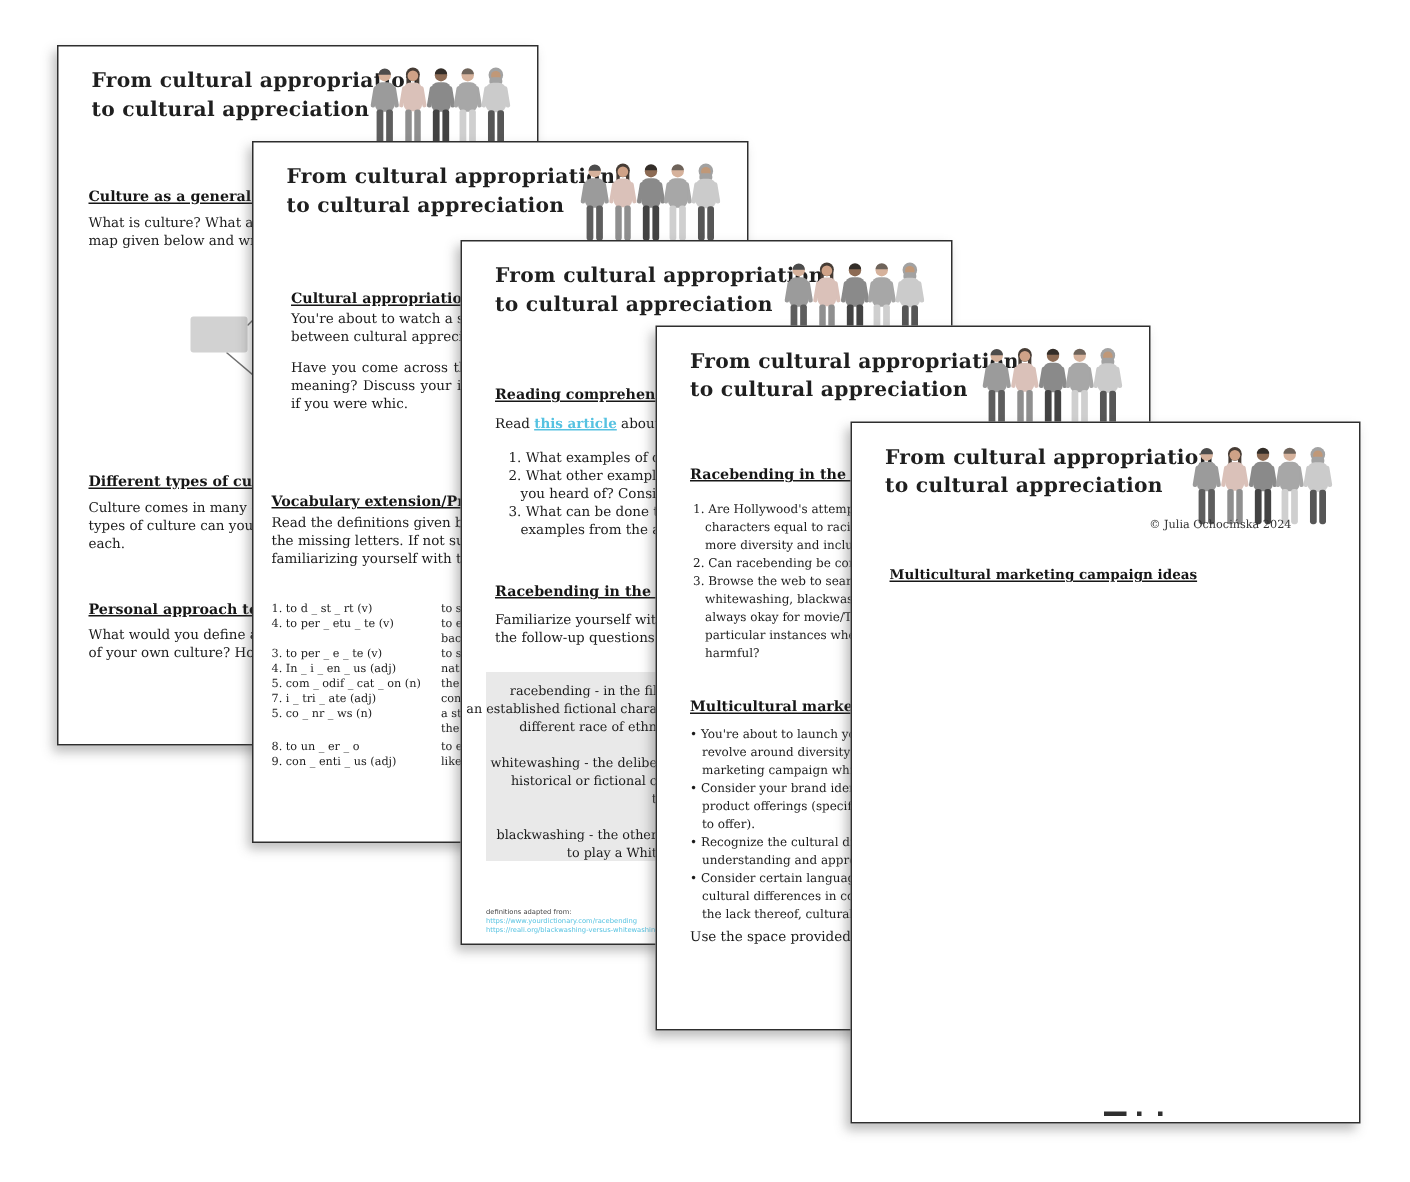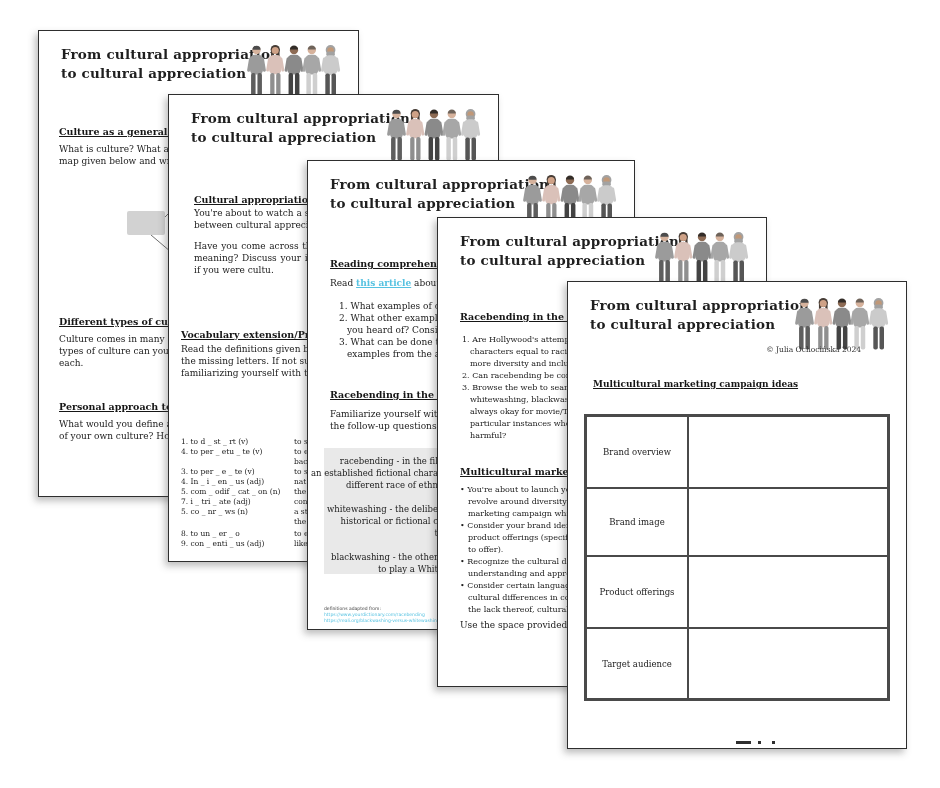--- a/index.html
+++ b/index.html
@@ -7,21 +7,21 @@
          font-family:"DejaVu Serif",serif;}
   .page{position:absolute;background:#ffffff;border:1px solid #2e2e2e;
         box-shadow:-3px 4px 7px rgba(70,70,70,.35);}
   .ttl{position:absolute;left:22px;white-space:nowrap;font-weight:bold;font-size:13.5px;
        line-height:19px;letter-spacing:.2px;color:#1f1f1f;font-family:"DejaVu Serif",serif;}
   .ppl{position:absolute;top:12px;right:16px;width:96px;height:60px;}
   .hd{position:absolute;white-space:nowrap;font-weight:bold;text-decoration:underline;
       font-size:9.5px;color:#161616;font-family:"DejaVu Serif",serif;}
   .ln{position:absolute;white-space:nowrap;font-size:9px;color:#1b1b1b;
       font-family:"DejaVu Serif",serif;}
-  .sm{font-size:7.5px;margin-top:36px;}
+  .sm{font-size:7.5px;}
   .md{font-size:8px;}
   .just{word-spacing:.8px;}
   .bl{position:absolute;white-space:nowrap;font-size:8.5px;color:#1b1b1b;right:196px;
       font-family:"DejaVu Serif",serif;}
   .u{}
   .lnk{color:#56c2e1;text-decoration:underline;font-weight:bold;cursor:pointer;text-align:center;}
   .tiny{position:absolute;white-space:nowrap;font-size:4.5px;line-height:5px;
         font-family:"DejaVu Sans",sans-serif;color:#444;}
   .tiny.lk{color:#56c2e1;}
   .defbox{position:absolute;left:16px;top:287px;width:284px;height:126px;background:#e9e9e9;}
@@ -116,21 +116,21 @@
     <div class="ttl" style="top:33px">to cultural appreciation</div>
     <svg class="ppl" viewBox="0 0 100 64">
         <use href="#ppl-g"></use>
       </svg>
 
     <div class="hd" style="left:25px;top:99px">Cultural appropriation ver</div>
     <div class="ln" style="left:25px;top:113px">You're about to watch a shor</div>
     <div class="ln" style="left:25px;top:125px">between cultural appreciatio</div>
     <div class="ln just" style="left:25px;top:146px">Have you come across these</div>
     <div class="ln just" style="left:25px;top:158px">meaning? Discuss your ideas</div>
-    <div class="ln" style="left:25px;top:170px">if you were cultu.</div>
+    <div class="ln" style="left:25px;top:170px">if you were whic.</div>
 
     <div class="hd" style="left:12px;top:234px">Vocabulary extension/Pre-</div>
     <div class="ln" style="left:12px;top:249px">Read the definitions given be</div>
     <div class="ln" style="left:12px;top:261px">the missing letters. If not sur</div>
     <div class="ln" style="left:12px;top:273px">familiarizing yourself with t</div>
 
     <div class="ln sm" style="left:12px;top:306px">1. to d _ st _ rt (v)</div>
     <div class="ln sm" style="left:125px;top:306px">to s</div>
     <div class="ln sm" style="left:12px;top:316px">4. to per _ etu _ te (v)</div>
     <div class="ln sm" style="left:125px;top:316px">to e</div>
@@ -222,29 +222,19 @@
   <div class="page" style="left:567px;top:281px;width:338px;height:466px;z-index:5">
     <div class="ttl" style="top:14px">From cultural appropriation</div>
     <div class="ttl" style="top:33px">to cultural appreciation</div>
     <svg class="ppl" viewBox="0 0 100 64" style="top:14px">
         <use href="#ppl-g"></use>
       </svg>
 
     <div class="copy">© Julia Ochocińska 2024</div>
     <div class="hd" style="left:25px;top:97px;font-size:9px">Multicultural marketing campaign ideas</div>
 
-    <div class="tbl">
-      <div class="tc">Brand overview</div>
-      <div class="tc"></div>
-      <div class="tc">Brand image</div>
-      <div class="tc"></div>
-      <div class="tc">Product offerings</div>
-      <div class="tc"></div>
-      <div class="tc">Target audience</div>
-      <div class="tc"></div>
-    </div>
 
     <div class="mark" style="left:168px;top:459px;width:15px"></div>
     <div class="mark" style="left:190px;top:459px;width:3px"></div>
     <div class="mark" style="left:204px;top:459px;width:3px"></div>
   </div>
 
 </div>
 
 </body></html>

